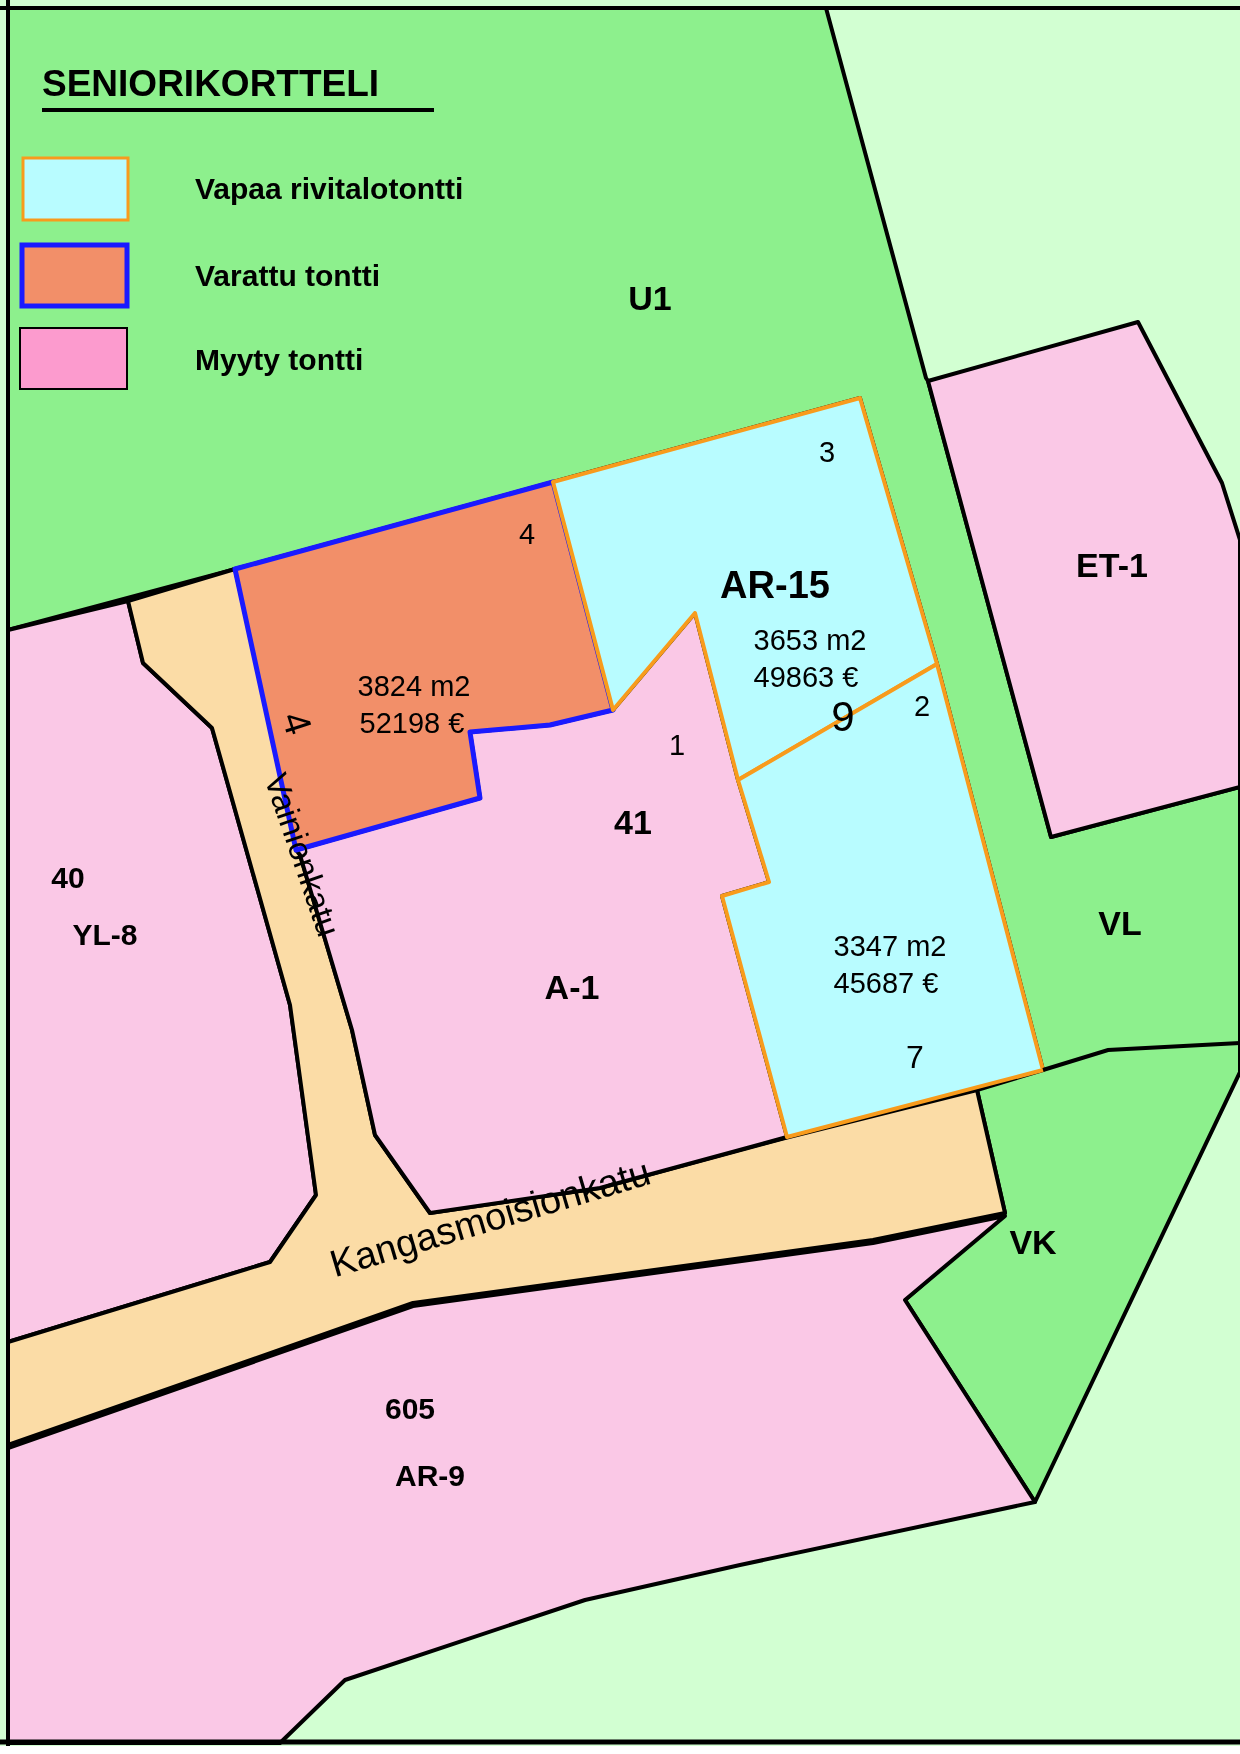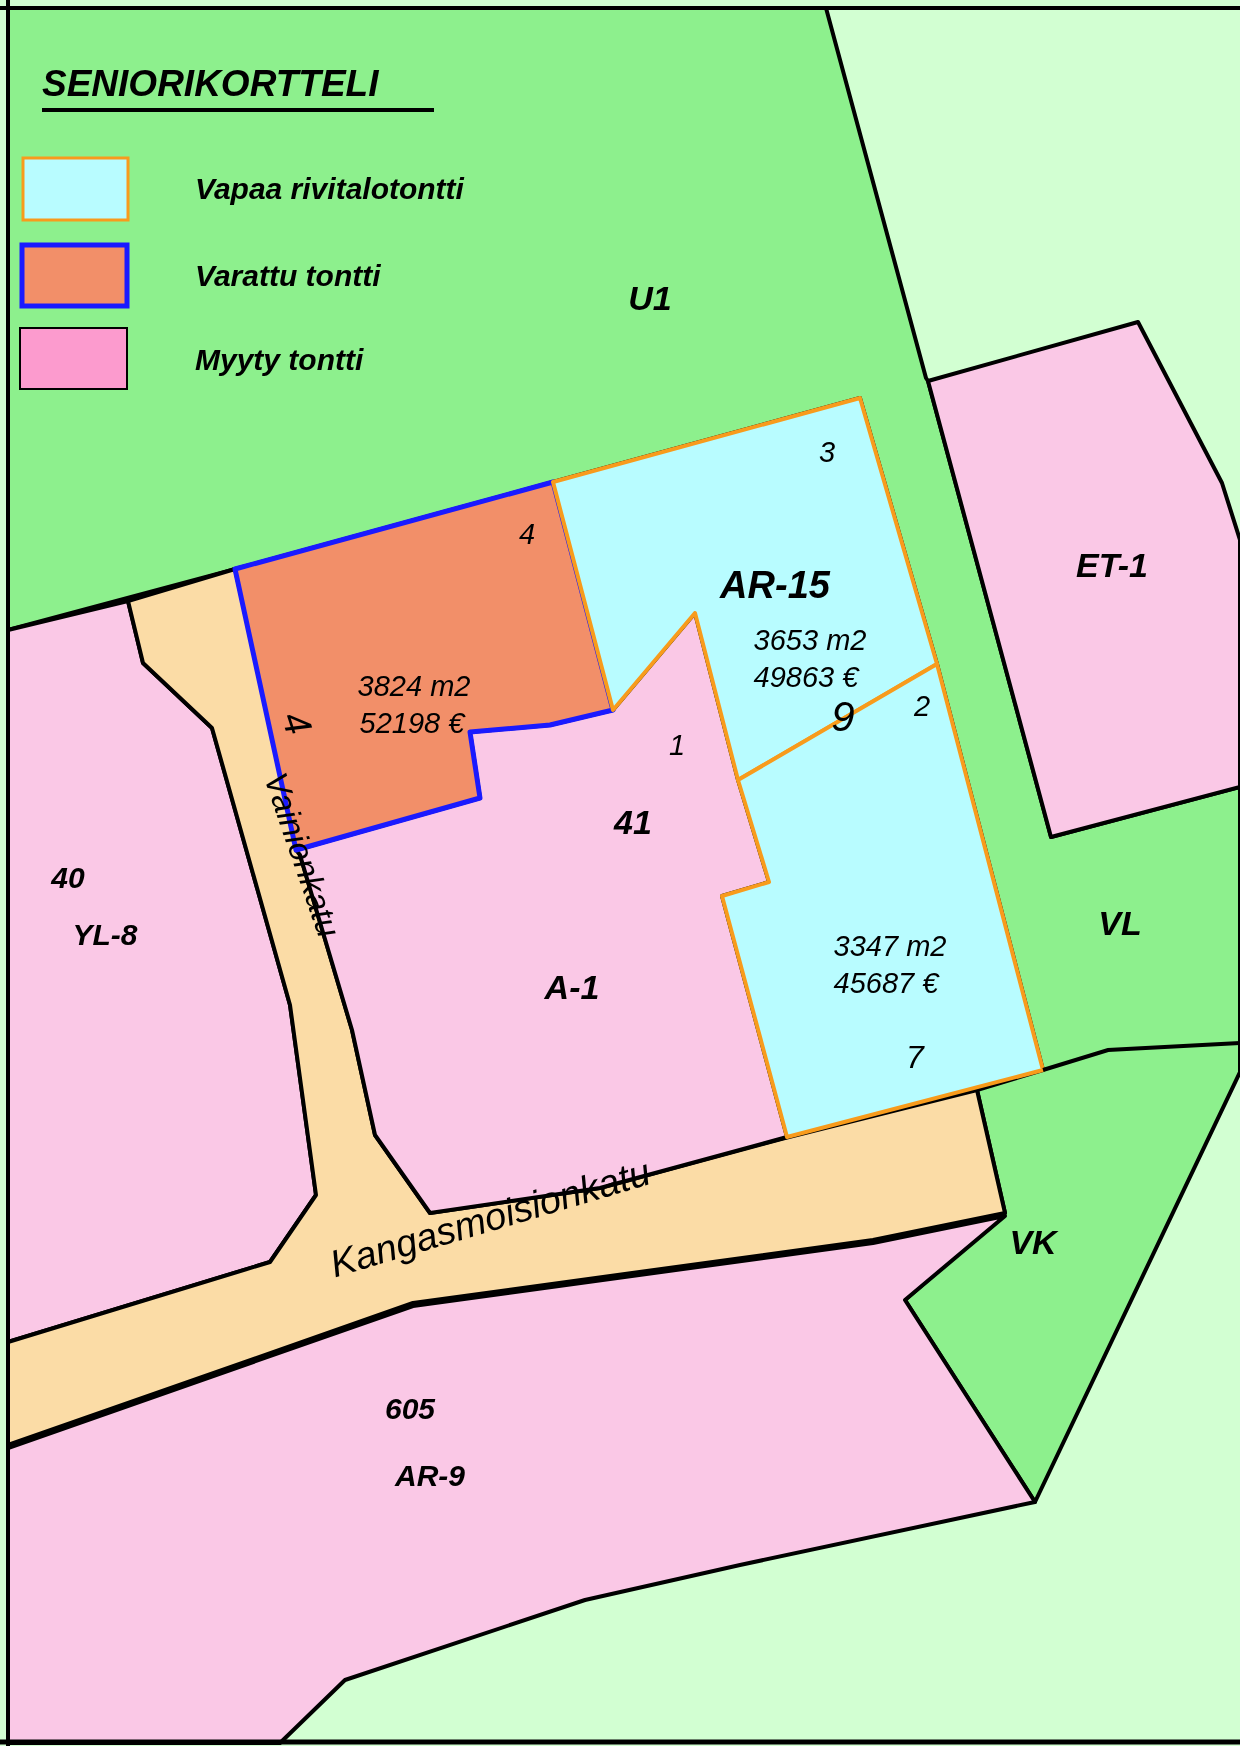--- a/index.html
+++ b/index.html
@@ -1,16 +1,16 @@
 <!DOCTYPE html>
 <html><head>
 <meta charset="utf-8">
 <style>
   html,body{margin:0;padding:0;background:#fff;}
-  .page{width:1240px;height:1754px;position:relative;background:#f0abfc;font-family:"Liberation Sans","DejaVu Sans",sans-serif;font-style:italic;}
+  .page{width:1240px;height:1754px;position:relative;background:#f0abfc;font-family:"Liberation Sans","DejaVu Sans",sans-serif;}
   svg{display:block;}
   svg text{fill:#000;font-family:"Liberation Sans","DejaVu Sans",sans-serif;}
   .t-title{font-size:37px;font-weight:bold;}
   .t-b38{font-size:38px;font-weight:bold;}
   .t-b34{font-size:34px;font-weight:bold;}
   .t-b30{font-size:30px;font-weight:bold;}
   .t-r29{font-size:29px;}
   .t-r32{font-size:32px;}
   .t-r33{font-size:33px;}
   .t-r38{font-size:38px;}

